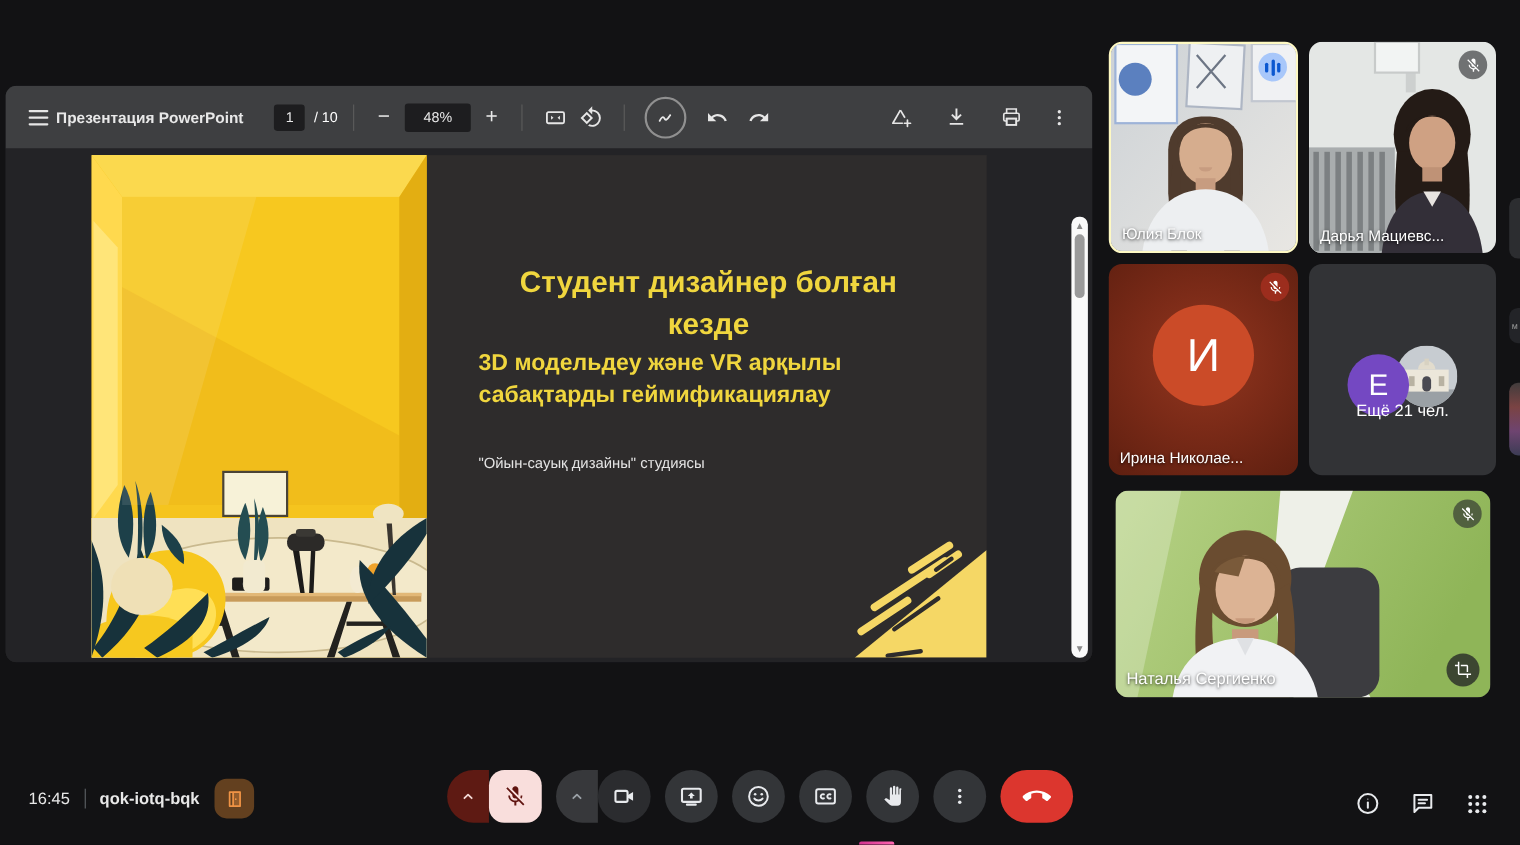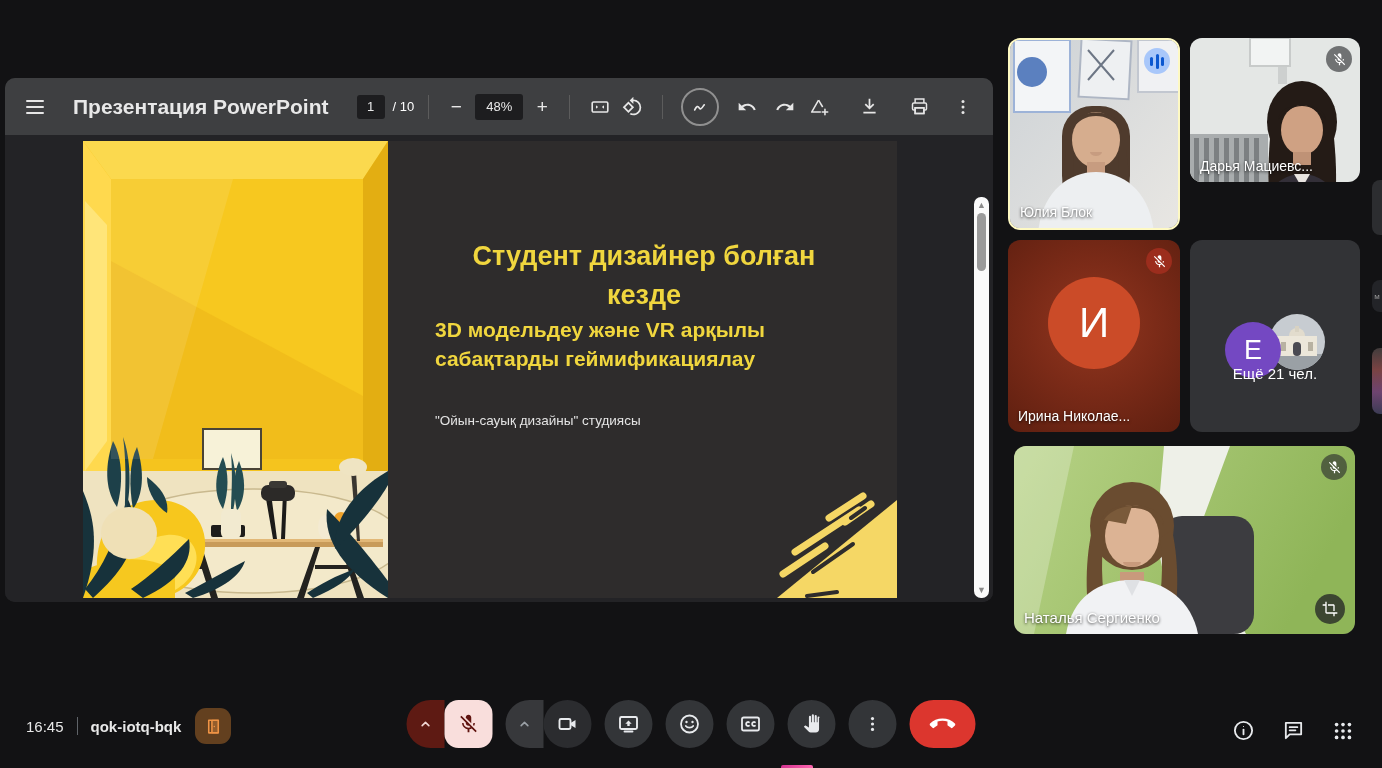--- a/index.html
+++ b/index.html
@@ -10,27 +10,27 @@
   
   .viewer { position:absolute; left:5px; top:78px; width:988px; height:524px;
             background:#232326; border-radius:10px; overflow:hidden; }
   .vtoolbar { height:57px; background:#3e3f41; display:flex; align-items:center;
               padding:0 14px; color:#e8e8e8; }
   .vtoolbar .tbtn { display:flex; align-items:center; justify-content:center;
                     width:32px; height:32px; border-radius:6px; cursor:pointer; color:#e6e6e6; }
   .vtoolbar svg { display:block; }
   .ham { display:flex; flex-direction:column; gap:4px; }
   .ham i { display:block; width:18px; height:2px; background:#e6e6e6; border-radius:1px; }
-  .vtitle { font-size:21px; font-weight:700; margin-left:22px; white-space:nowrap; }
+  .vtitle { font-size:14px; font-weight:700; white-space:nowrap; }
   .pagebox { width:28px; height:24px; background:#1d1d1f; border-radius:3px;
              display:flex; align-items:center; justify-content:center;
              font-size:13px; margin-left:28px; }
   .pagesuffix { font-size:13px; margin-left:8px; color:#ffffff; white-space:nowrap; }
   .vdiv { width:1px; height:24px; background:#5c5c5c; margin:0 14px; }
-  .zoombox { width:48px; height:26px; background:#1d1d1f; border-radius:3px;
+  .zoombox { width:60px; height:26px; background:#1d1d1f; border-radius:3px;
              display:flex; align-items:center; justify-content:center; font-size:13px; margin:0 6px;}
   .signbtn { font-size:19px; width:26px; height:26px; display:flex; align-items:center;
              justify-content:center; cursor:pointer; }
   .pencirc { width:38px; height:38px; border:2px solid #909090; border-radius:50%;
              display:flex; align-items:center; justify-content:center; margin:0 4px; cursor:pointer;}
   .tspacer { flex:1; }
   .dim { color:#8a8a8a; }
 
   .vcontent { position:relative; height:467px; background:#232326; }
 
@@ -57,21 +57,21 @@
                     background:#9a9a9a; border-radius:5px; }
 
   
   .tile { position:absolute; border-radius:12px; overflow:hidden; background:#333; }
   .tile .pname { position:absolute; left:10px; bottom:8px; color:#fff; font-size:14px;
                  font-weight:500; text-shadow:0 1px 3px rgba(0,0,0,.8); white-space:nowrap; }
   .badge { position:absolute; top:8px; right:8px; width:26px; height:26px; border-radius:50%;
            display:flex; align-items:center; justify-content:center; }
   .badge.mic { background:rgba(40,42,45,.62); color:#fff; }
   .t1 { left:1008px; top:38px; width:172px; height:192px; border:2px solid #fef9c3; }
-  .t2 { left:1190px; top:38px; width:170px; height:144px; }
+  .t2 { left:1190px; top:38px; width:170px; height:192px; }
   .t3 { left:1008px; top:240px; width:172px; height:192px;
         background:radial-gradient(circle at 50% 45%, #93371f 0%, #7c2b18 45%, #5e1f10 100%); }
   .t4 { left:1190px; top:240px; width:170px; height:192px; background:#323336; }
   .t5 { left:1014px; top:446px; width:341px; height:188px; }
   .t5 .pname { font-size:15px; }
   .eqbadge { background:#a8c7fa; }
   .eqbadge i { display:inline-block; width:3px; border-radius:2px; background:#0b57d0; margin:0 1.2px; }
   .avatar-big { position:absolute; left:50%; top:43%; transform:translate(-50%,-50%);
                 width:92px; height:92px; border-radius:50%; background:#cb4b28;
                 display:flex; align-items:center; justify-content:center;

